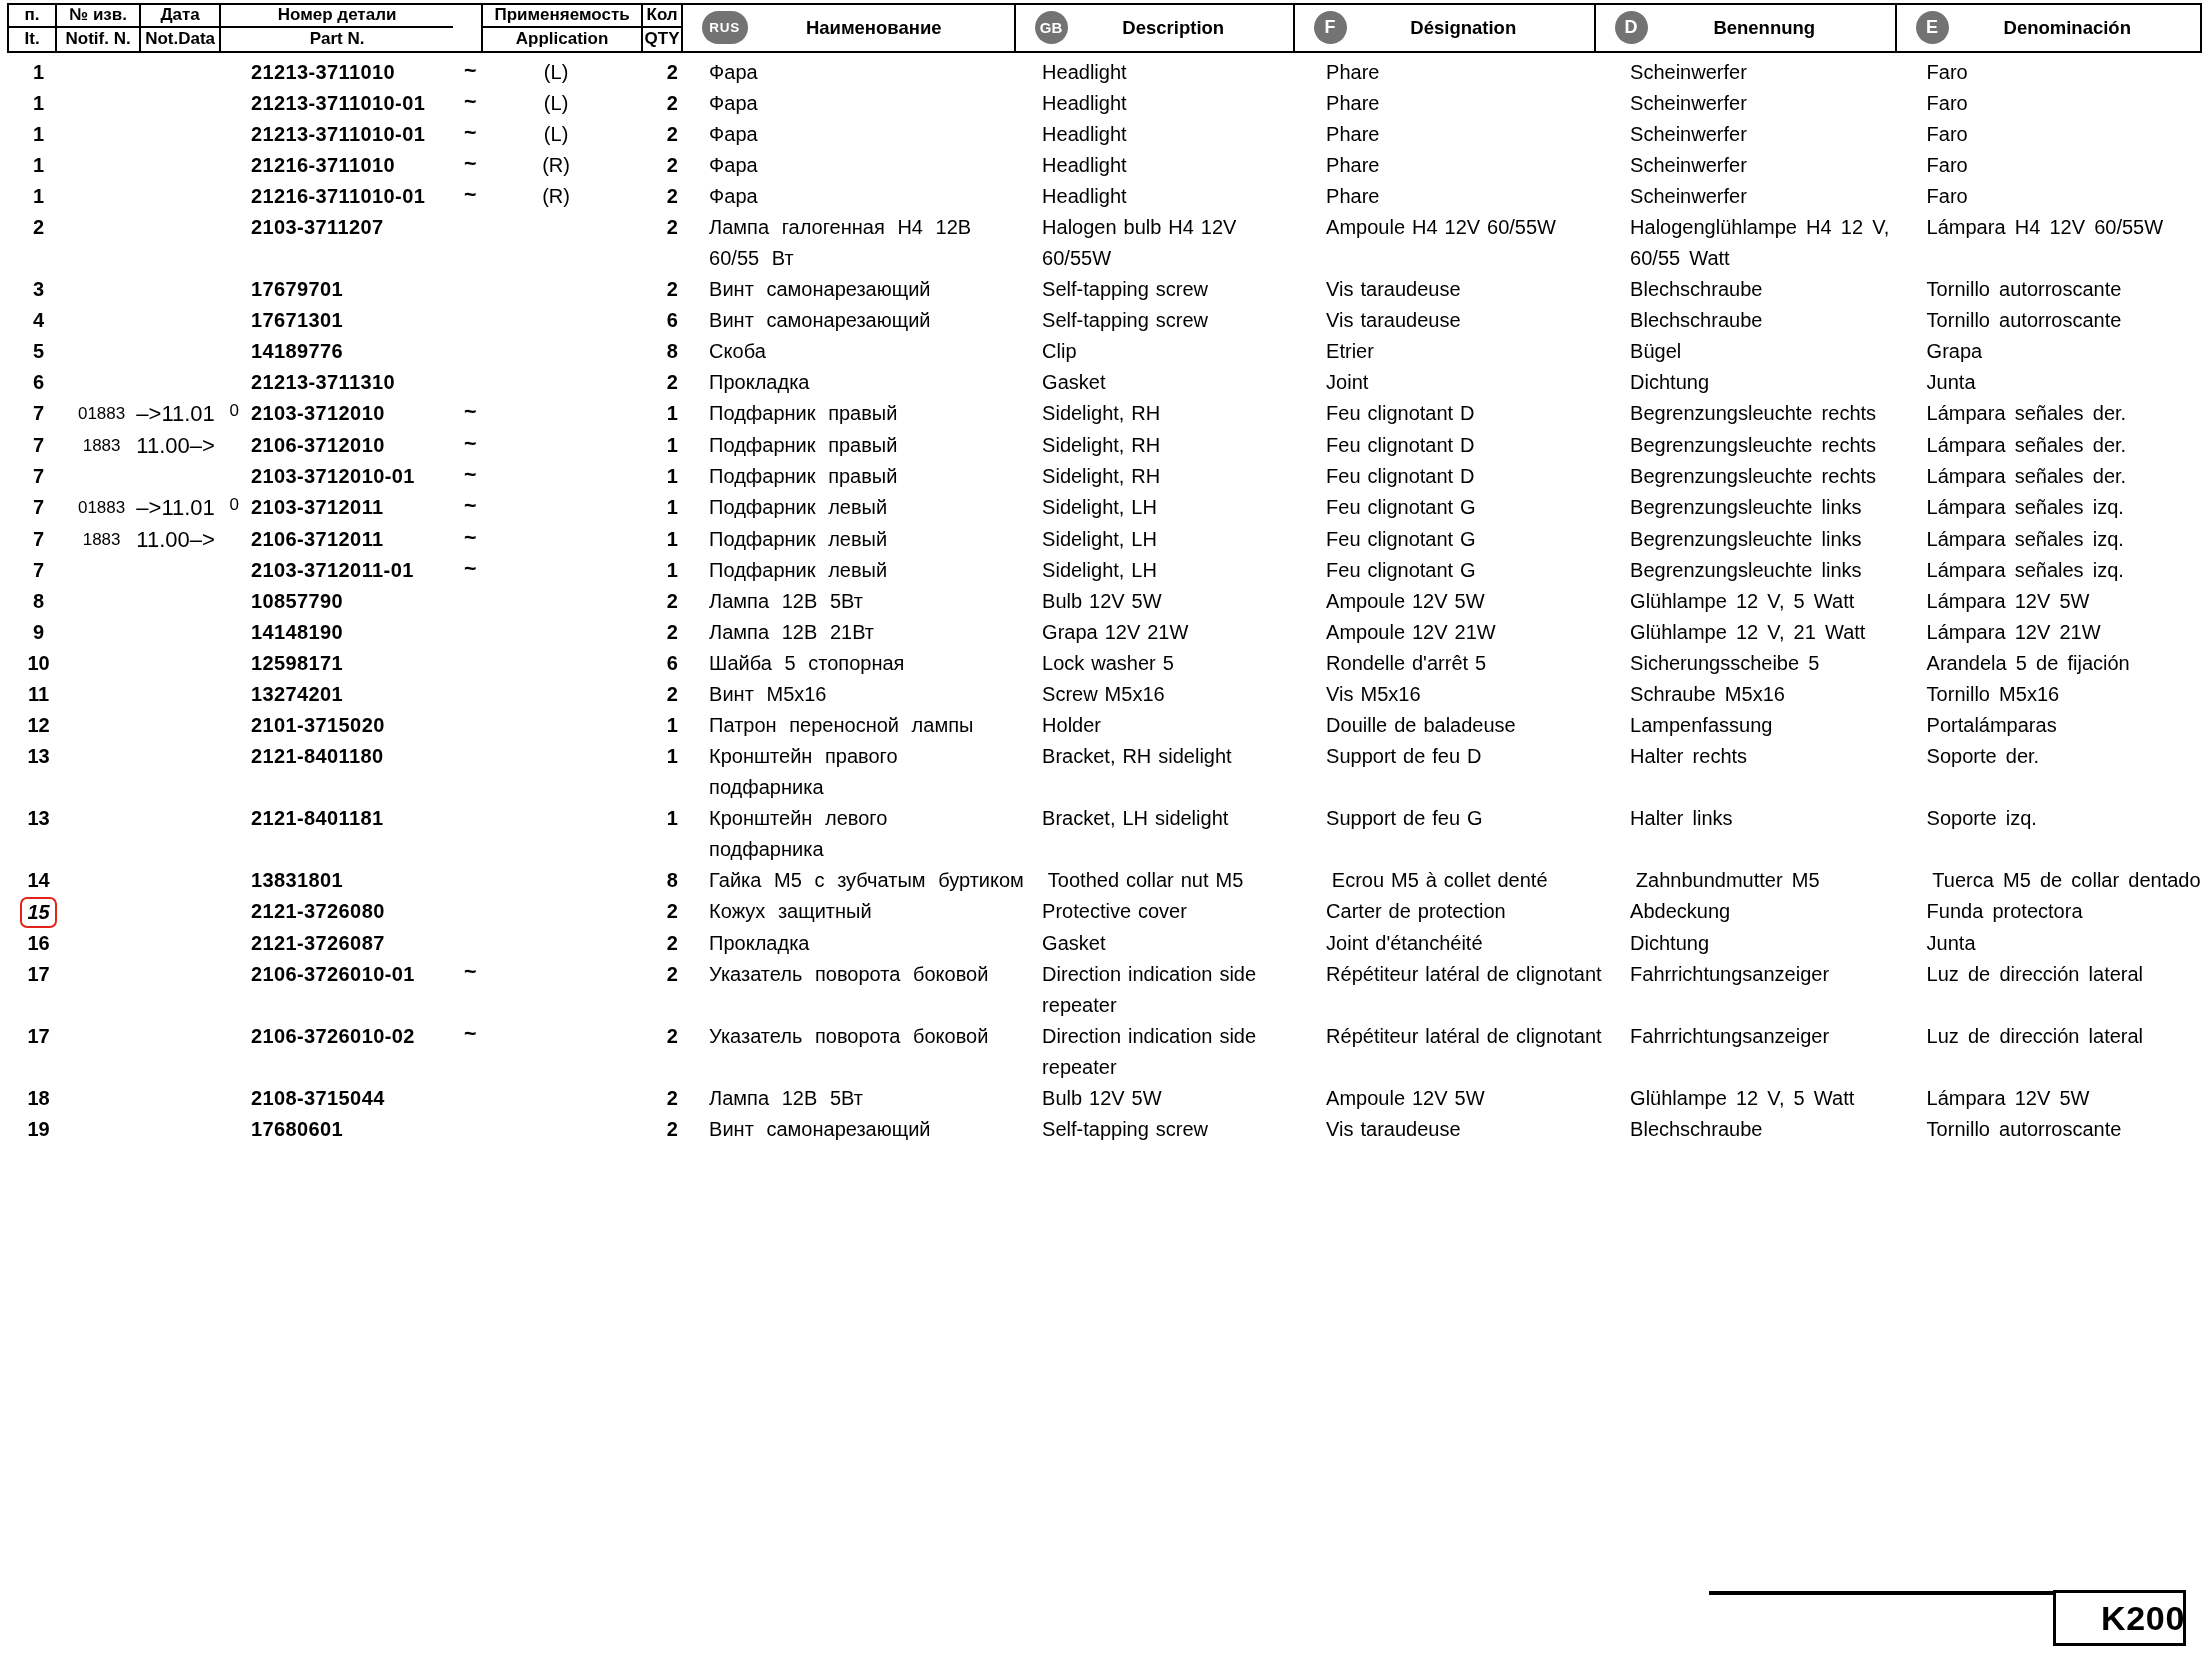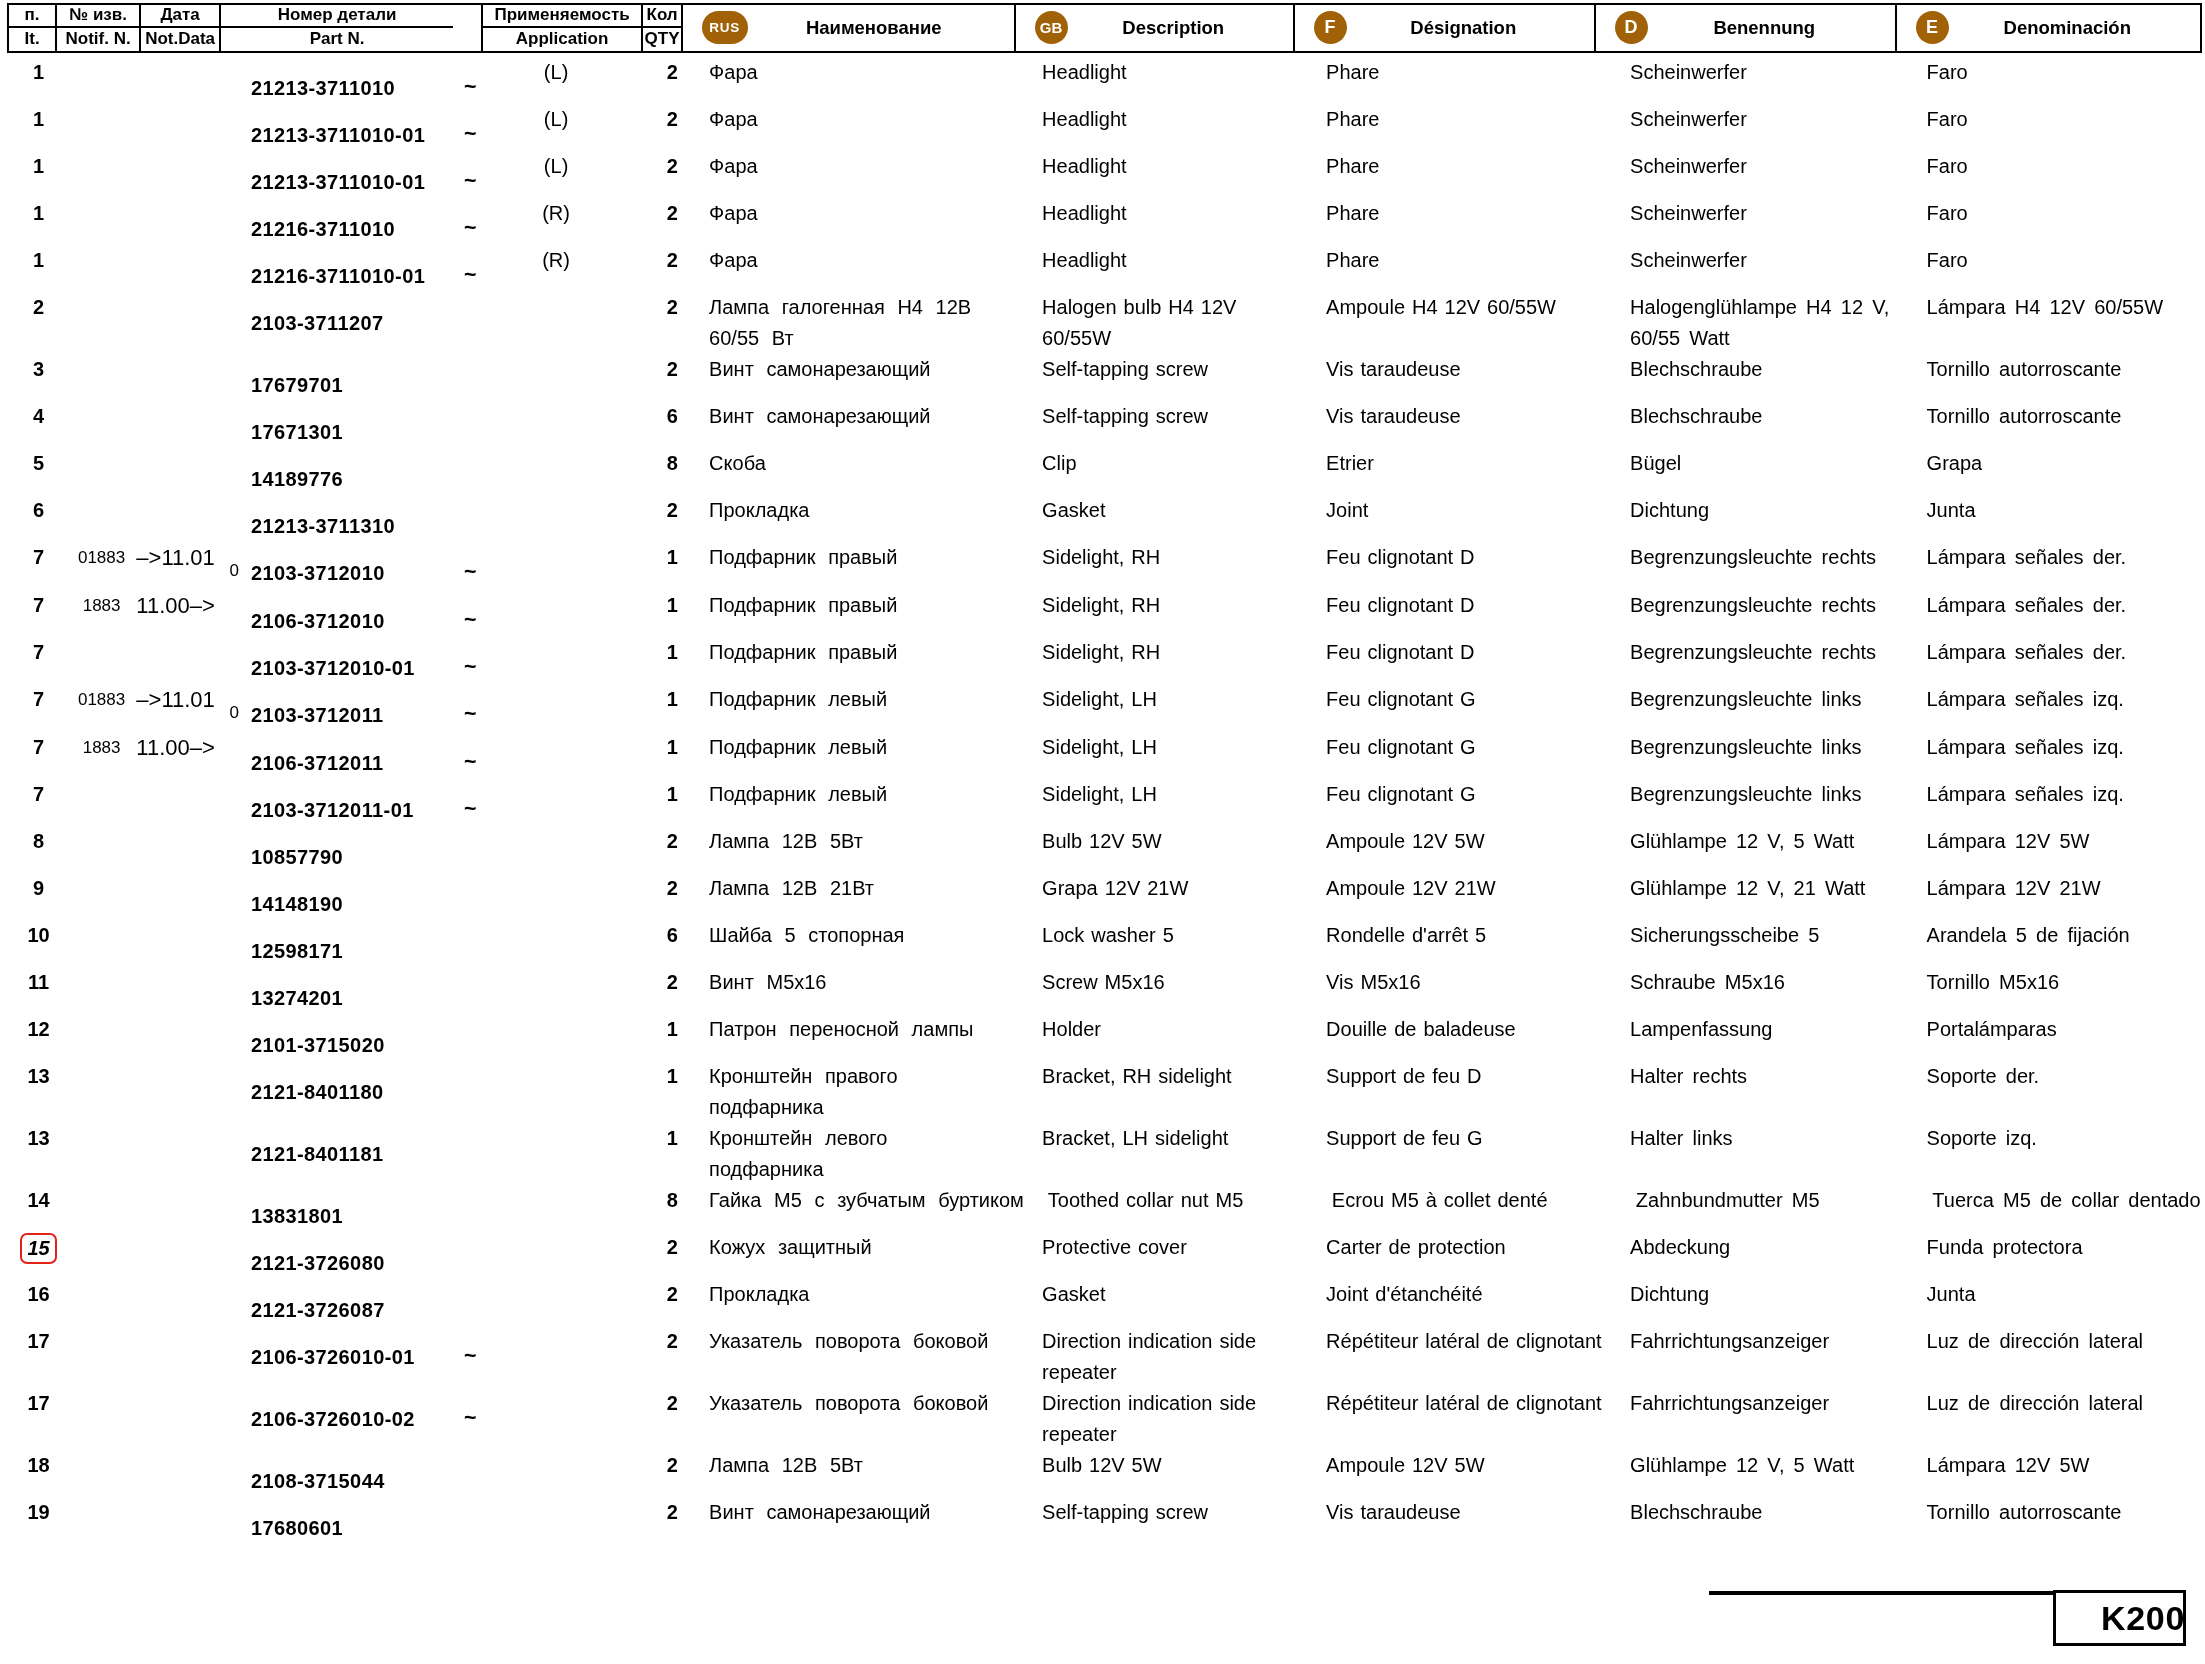--- a/index.html
+++ b/index.html
@@ -14,37 +14,37 @@
   .hrow.first .hc{border-bottom:2.1px solid #000;}
   .hc{display:flex;align-items:center;justify-content:center;
       font-weight:bold;font-size:17px;white-space:nowrap;box-sizing:border-box;}
   .hc+.hc{border-left:2.1px solid #000;}
   .w-it{flex:0 0 46px;} .w-no{flex:0 0 84px;} .w-da{flex:0 0 80px;}
   .w-pn{flex:1 1 auto;} .w-ap{flex:0 0 160px;margin-left:28px;} .w-q{flex:0 0 40px;}
   .hlang{display:flex;align-items:center;border-left:2.8px solid #000;box-sizing:border-box;}
   .l-rus{flex:0 0 333px;} .l-gb{flex:0 0 279px;} .l-fr{flex:0 0 301px;}
   .l-de{flex:0 0 301px;} .l-es{flex:1 1 auto;}
   .badge{flex:0 0 auto;margin-left:18.5px;width:33px;height:33px;border-radius:50%;
-         background:#a16207;color:#fff;font-weight:bold;font-size:18px;
+         background:#737373;color:#fff;font-weight:bold;font-size:18px;
          display:flex;align-items:center;justify-content:center;}
   .badge.wide{width:46px;border-radius:16.4px;font-size:13.5px;letter-spacing:0.7px;}
   .badge.two{font-size:15px;}
   .hlabel{flex:1 1 auto;text-align:center;font-weight:bold;font-size:18.5px;
           padding-right:14.2px;white-space:nowrap;}
 
   
   .tbody{position:absolute;left:7.1px;top:57px;width:2198px;}
   .row{display:flex;align-items:flex-start;line-height:31px;font-size:20px;}
   .c{box-sizing:border-box;white-space:pre;}
   .it{flex:0 0 63px;text-align:center;font-weight:bold;}
   .itv{font-style:normal;text-decoration:none;display:inline-block;padding:0 5px;}
   .itv.hl{border:2.8px solid #e3231b;border-radius:7.1px;line-height:27px;margin-top:0.7px;font-style:italic;}
   .notif{flex:0 0 63px;text-align:center;font-size:17px;}
   .date{flex:0 0 85px;text-align:center;font-size:22px;}
-  .part{flex:0 0 256px;position:relative;padding-left:11.4px;margin-top:16px;}
+  .part{flex:0 0 256px;position:relative;padding-left:11.4px;}
   .mk{display:inline-block;width:21.4px;font-style:normal;font-size:17px;
       position:relative;top:-4.3px;}
   .pn{font-weight:bold;letter-spacing:0.4px;}
   .tl{position:absolute;left:246px;top:-1.4px;font-weight:bold;text-decoration:none;font-size:21.4px;}
   .app{flex:0 0 164px;text-align:center;}
   .qty{flex:0 0 44px;text-align:right;padding-right:4.3px;font-weight:bold;}
   .rus{flex:0 0 336px;padding-left:27px;word-spacing:7.1px;}
   .gb {flex:0 0 282px;padding-left:24px;word-spacing:1.4px;}
   .fr {flex:0 0 304px;padding-left:26px;word-spacing:1.4px;}
   .de {flex:0 0 304px;padding-left:26px;word-spacing:3.6px;}

